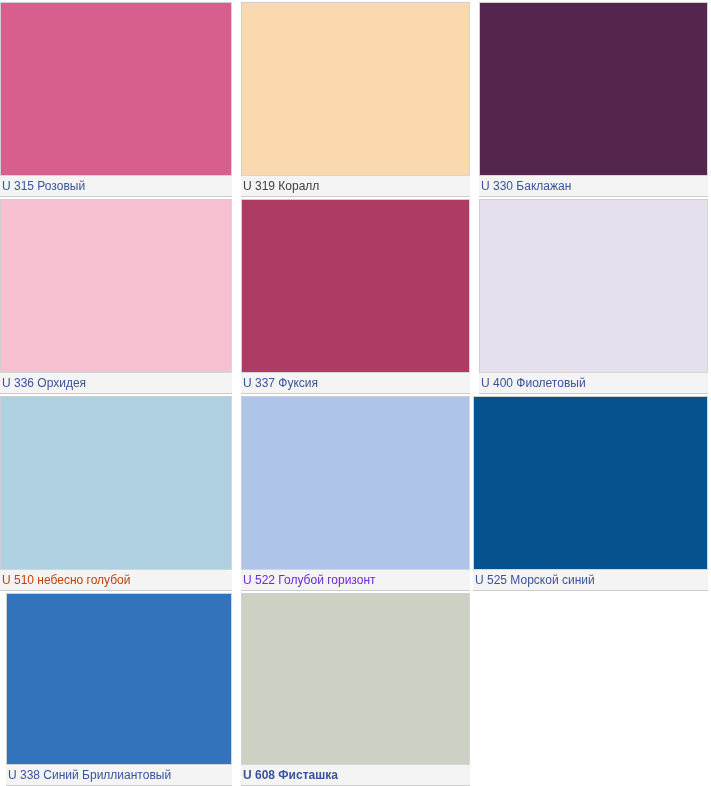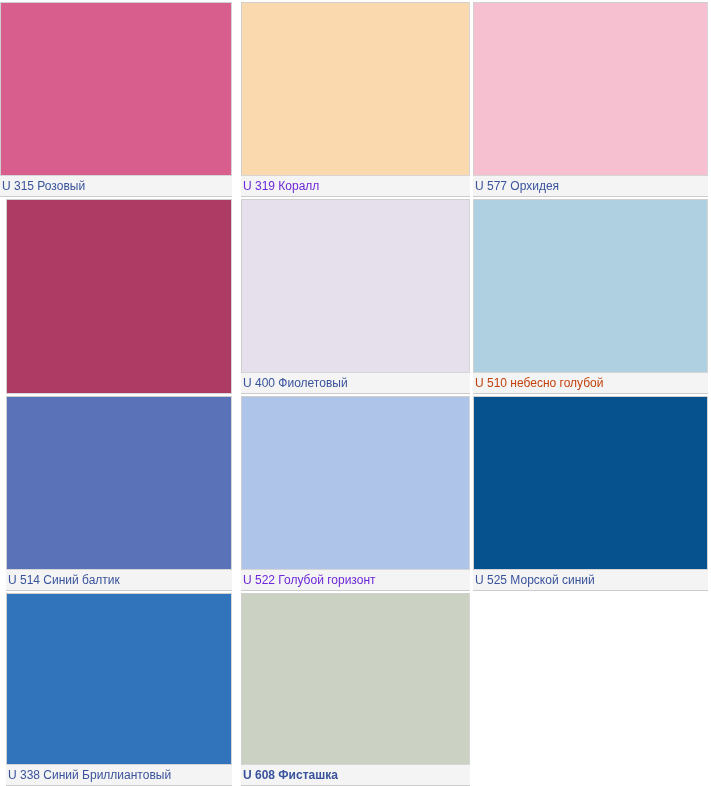--- a/index.html
+++ b/index.html
@@ -84,58 +84,61 @@
       </div>
       <div class="swatch-label-bar">
         <span class="swatch-label" style="color: rgb(57, 83, 156);">U 315 Розовый</span>
       </div>
     </div>
     <div class="swatch-cell col-2">
       <div class="swatch-chip-wrap">
         <div class="swatch-chip" style="background-color: rgb(251, 217, 174);"></div>
       </div>
       <div class="swatch-label-bar">
-        <span class="swatch-label" style="color: #6d28d9;">U 319 Коралл</span>
+        <span class="swatch-label" style="color: #404040;">U 319 Коралл</span>
+      </div>
+    </div>
+    <div class="swatch-cell col-3">
+      <div class="swatch-chip-wrap">
+        <div class="swatch-chip" style="background-color: rgb(84, 38, 79);"></div>
+      </div>
+      <div class="swatch-label-bar">
+        <span class="swatch-label" style="color: rgb(57, 83, 156);">U 330 Баклажан</span>
       </div>
     </div>
     <div class="swatch-cell col-1">
       <div class="swatch-chip-wrap">
         <div class="swatch-chip" style="background-color: rgb(247, 192, 209);"></div>
       </div>
       <div class="swatch-label-bar">
-        <span class="swatch-label" style="color: rgb(57, 83, 156);">U 577 Орхидея</span>
+        <span class="swatch-label" style="color: rgb(57, 83, 156);">U 336 Орхидея</span>
       </div>
     </div>
     <div class="swatch-cell col-2">
       <div class="swatch-chip-wrap">
         <div class="swatch-chip" style="background-color: rgb(174, 59, 99);"></div>
+      </div>
+      <div class="swatch-label-bar">
+        <span class="swatch-label" style="color: rgb(57, 83, 156);">U 337 Фуксия</span>
       </div>
     </div>
     <div class="swatch-cell col-3">
       <div class="swatch-chip-wrap">
         <div class="swatch-chip" style="background-color: rgb(230, 223, 236);"></div>
       </div>
       <div class="swatch-label-bar">
         <span class="swatch-label" style="color: rgb(57, 83, 156); text-align: center;">U 400 Фиолетовый</span>
       </div>
     </div>
     <div class="swatch-cell col-1">
       <div class="swatch-chip-wrap">
         <div class="swatch-chip" style="background-color: rgb(174, 208, 224);"></div>
       </div>
       <div class="swatch-label-bar">
         <span class="swatch-label" style="color: #c2410c;">U 510 небесно голубой</span>
-      </div>
-    </div>
-    <div class="swatch-cell col-2">
-      <div class="swatch-chip-wrap">
-        <div class="swatch-chip" style="background-color: rgb(90, 114, 184);"></div>
-      </div>
-      <div class="swatch-label-bar">
-        <span class="swatch-label" style="color: rgb(57, 83, 156);">U 514 Синий балтик</span>
       </div>
     </div>
     <div class="swatch-cell col-3">
       <div class="swatch-chip-wrap">
         <div class="swatch-chip" style="background-color: rgb(174, 196, 232);"></div>
       </div>
       <div class="swatch-label-bar">
         <span class="swatch-label" style="color: #6d28d9;">U 522 Голубой горизонт</span>
       </div>
     </div>

